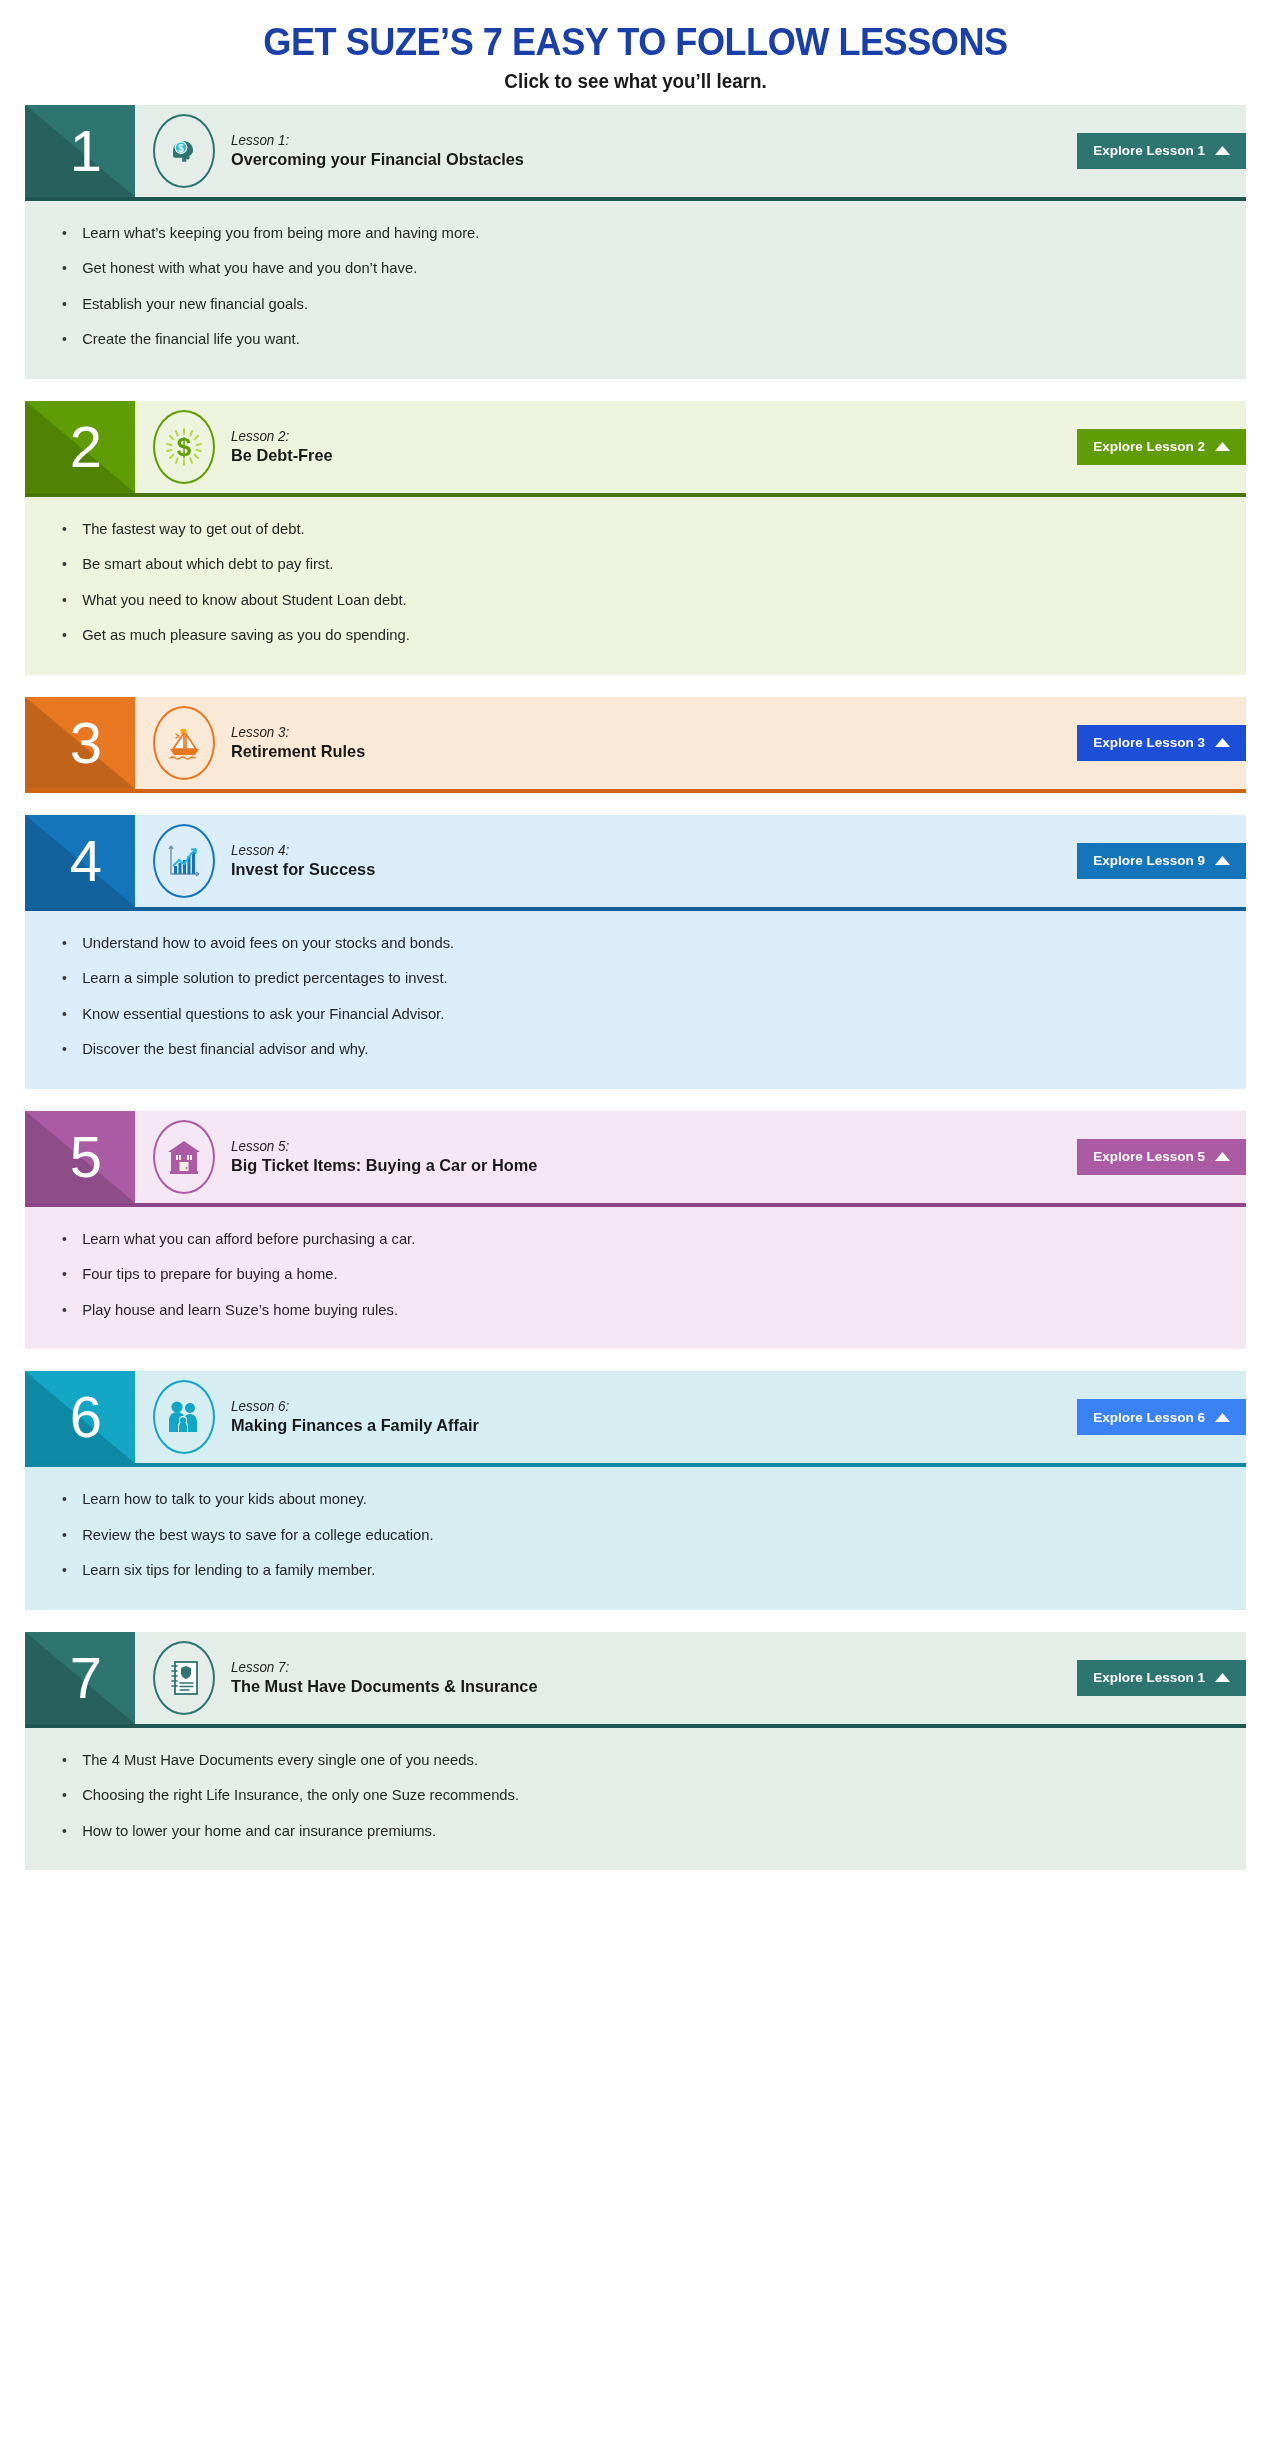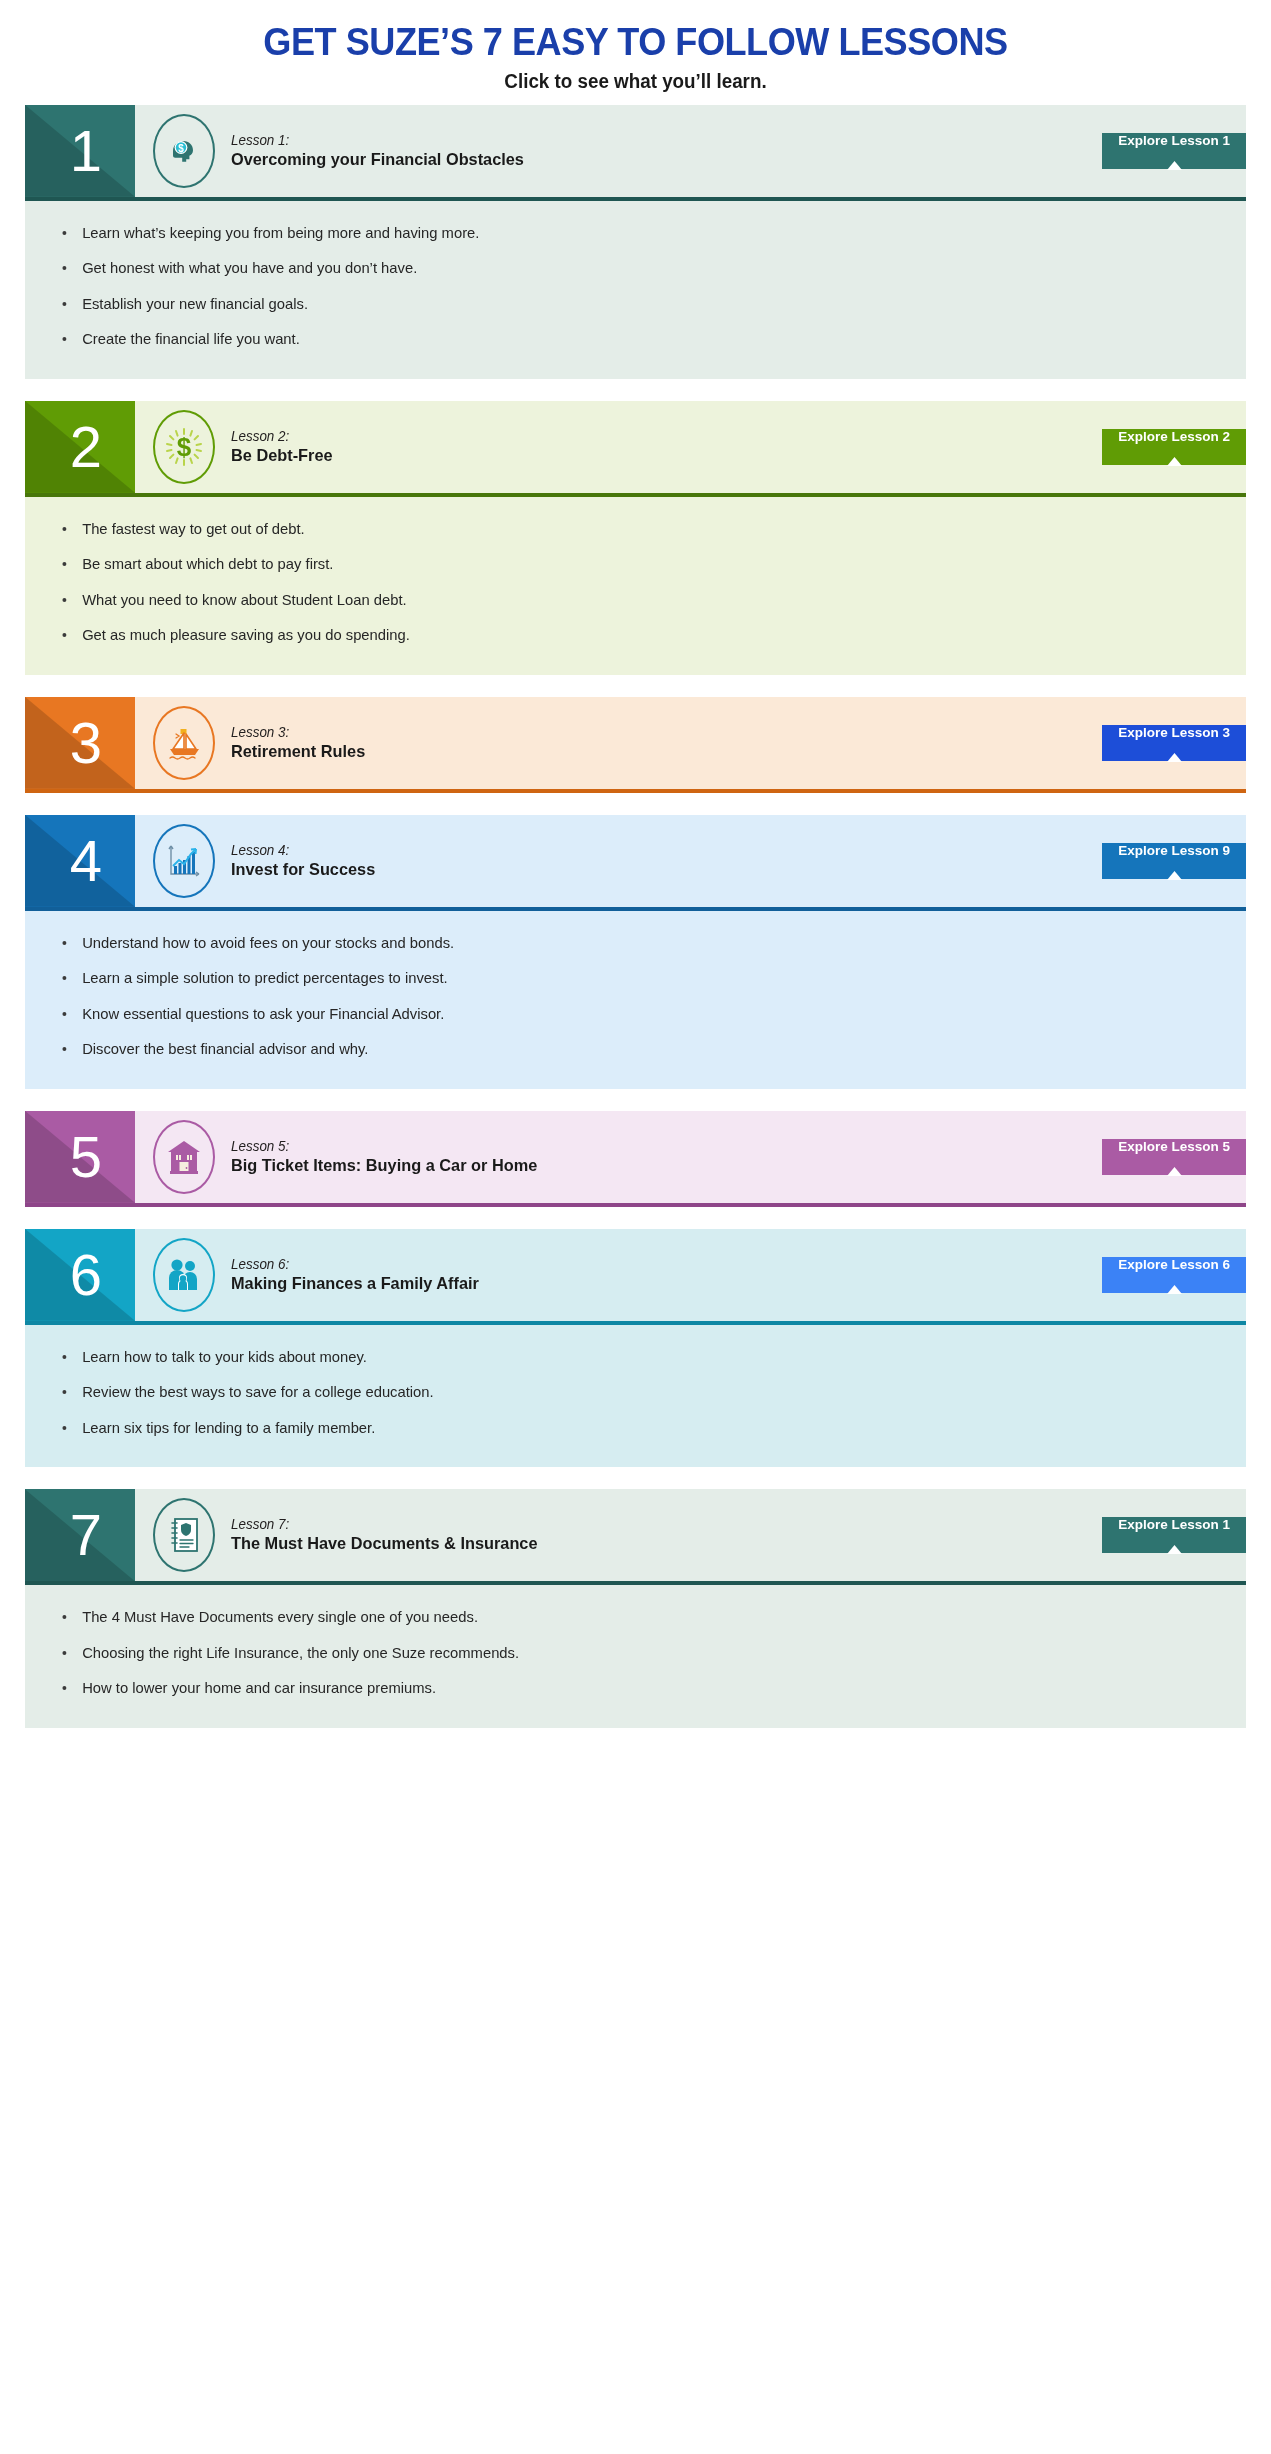--- a/index.html
+++ b/index.html
@@ -119,21 +119,20 @@
     display: flex;
     align-items: center;
     gap: 10px;
     border: none;
     cursor: pointer;
     color: #ffffff;
     font-family: "Liberation Sans", sans-serif;
     font-size: 13.5px;
     font-weight: bold;
     white-space: nowrap;
-    flex-direction: column;
   }
   .caret { display: block; }
 
   .divider { height: 4px; width: 100%; }
 
   .lesson-body { padding: 22px 16px 30px 0; }
   .bullets { list-style: none; }
   .bullets li {
     position: relative;
     font-size: 15px;
@@ -367,20 +366,27 @@
           <span>Explore Lesson 5</span>
           <span class="caret">
             <svg width="15" height="9" viewBox="0 0 15 9">
                 <path d="M7.5 0 L15 9 L0 9 Z" fill="#ffffff"></path>
               </svg>
           </span>
         </button>
       </div>
     </div>
     <div class="divider" style="background:#8e4589"></div>
+    <div class="lesson-body">
+      <ul class="bullets">
+        <li>Learn what you can afford before purchasing a car.</li>
+          <li>Four tips to prepare for buying a home.</li>
+          <li>Play house and learn Suze’s home buying rules.</li>
+      </ul>
+    </div>
     </div>
     <div class="lesson-card" style="background: rgb(214, 237, 241);">
     <div class="lesson-header">
       <div class="number-tile" style="background:#13a5c6">
         <div class="shade"></div>
         <div class="number-text">6</div>
       </div>
       <div class="header-body">
         <div class="icon-badge" style="color:#13a5c6">
             <svg width="38" height="36" viewBox="0 0 38 36">

